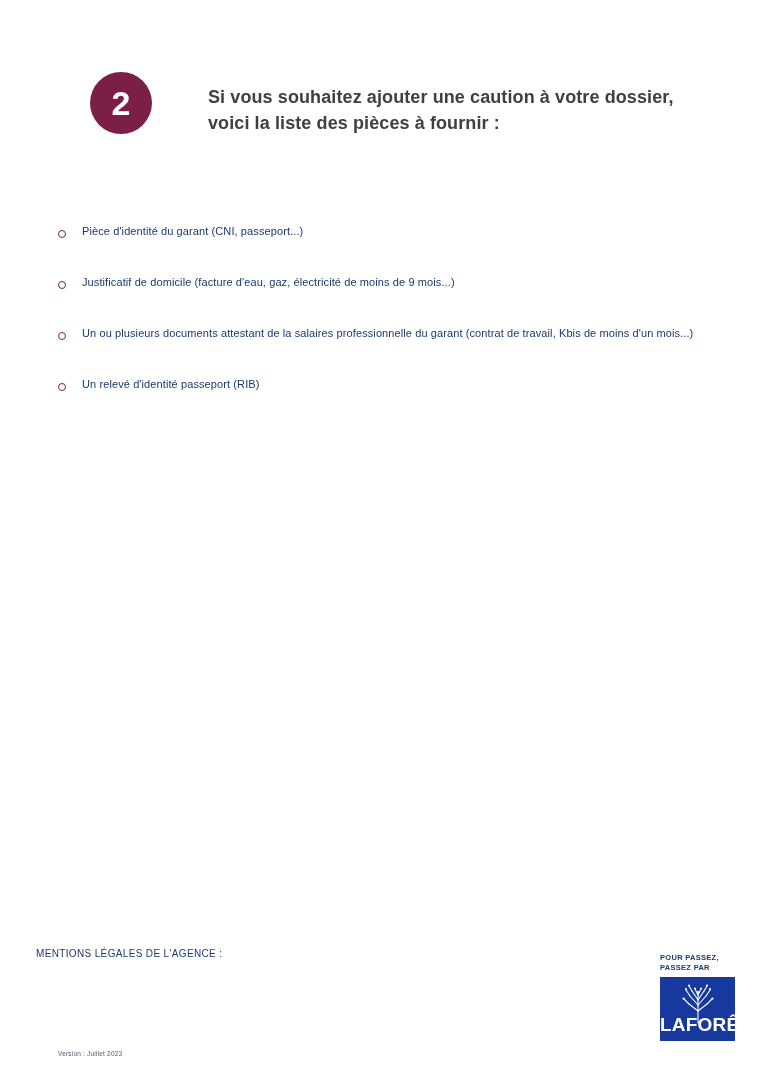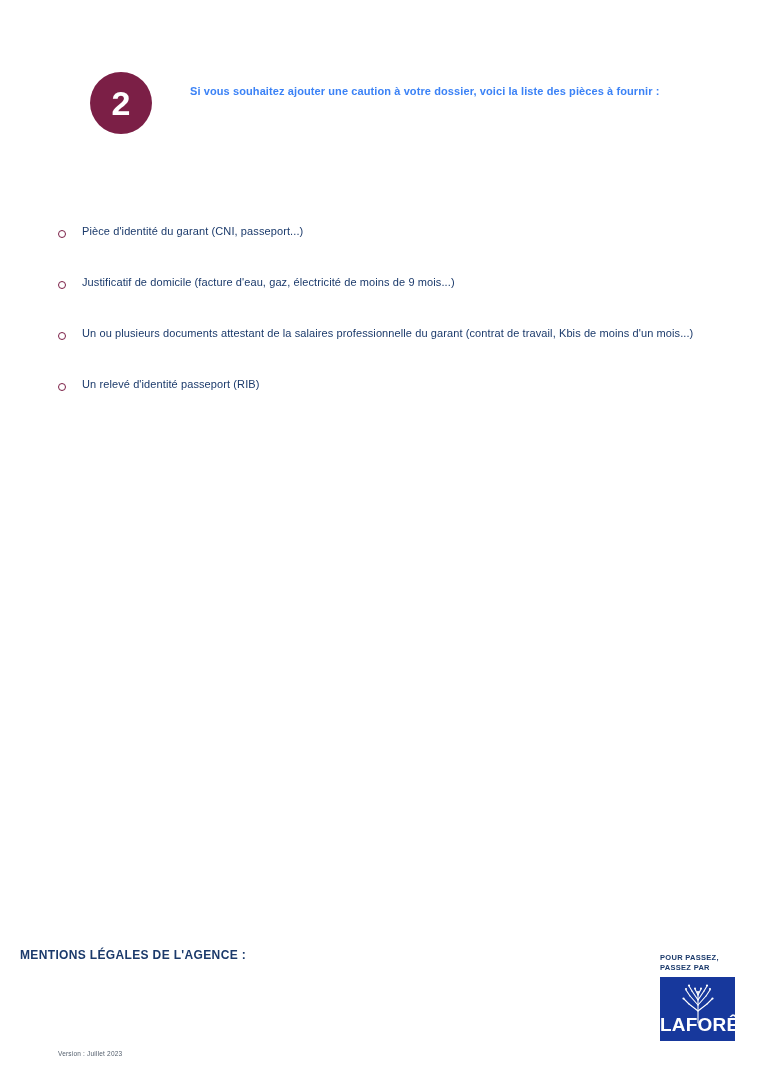--- a/index.html
+++ b/index.html
@@ -39,27 +39,27 @@
     font-size: 34px;
     font-weight: bold;
     display: flex;
     align-items: center;
     justify-content: center;
     margin-left: 90px;
     flex: 0 0 auto;
     letter-spacing: 0;
   }
   .header-title {
-    margin-left: 38px;
+    margin-left: 56px;
     margin-top: 12px;
     width: 490px;
-    font-size: 11px;
+    font-size: 18px;
     font-weight: bold;
     line-height: 1.45;
-    color: #3b82f6;
+    color: #404040;
     letter-spacing: 0.1px;
   }
 
   
   .doc-list {
     position: absolute;
     left: 58px;
     top: 222px;
     width: 690px;
   }
@@ -86,24 +86,24 @@
     width: 655px;
     letter-spacing: 0.1px;
   }
   .doc-text.nojustify {
     text-align: left;
   }
 
   
   .legal {
     position: absolute;
-    left: 20px;
+    left: 36px;
     top: 948px;
-    font-size: 12px;
-    font-weight: bold;
+    font-size: 10px;
+    font-weight: normal;
     letter-spacing: 0.35px;
     color: #1b3a6b;
   }
   .version {
     position: absolute;
     left: 58px;
     top: 1050px;
     font-size: 6.5px;
     color: #55606e;
     letter-spacing: 0.2px;

